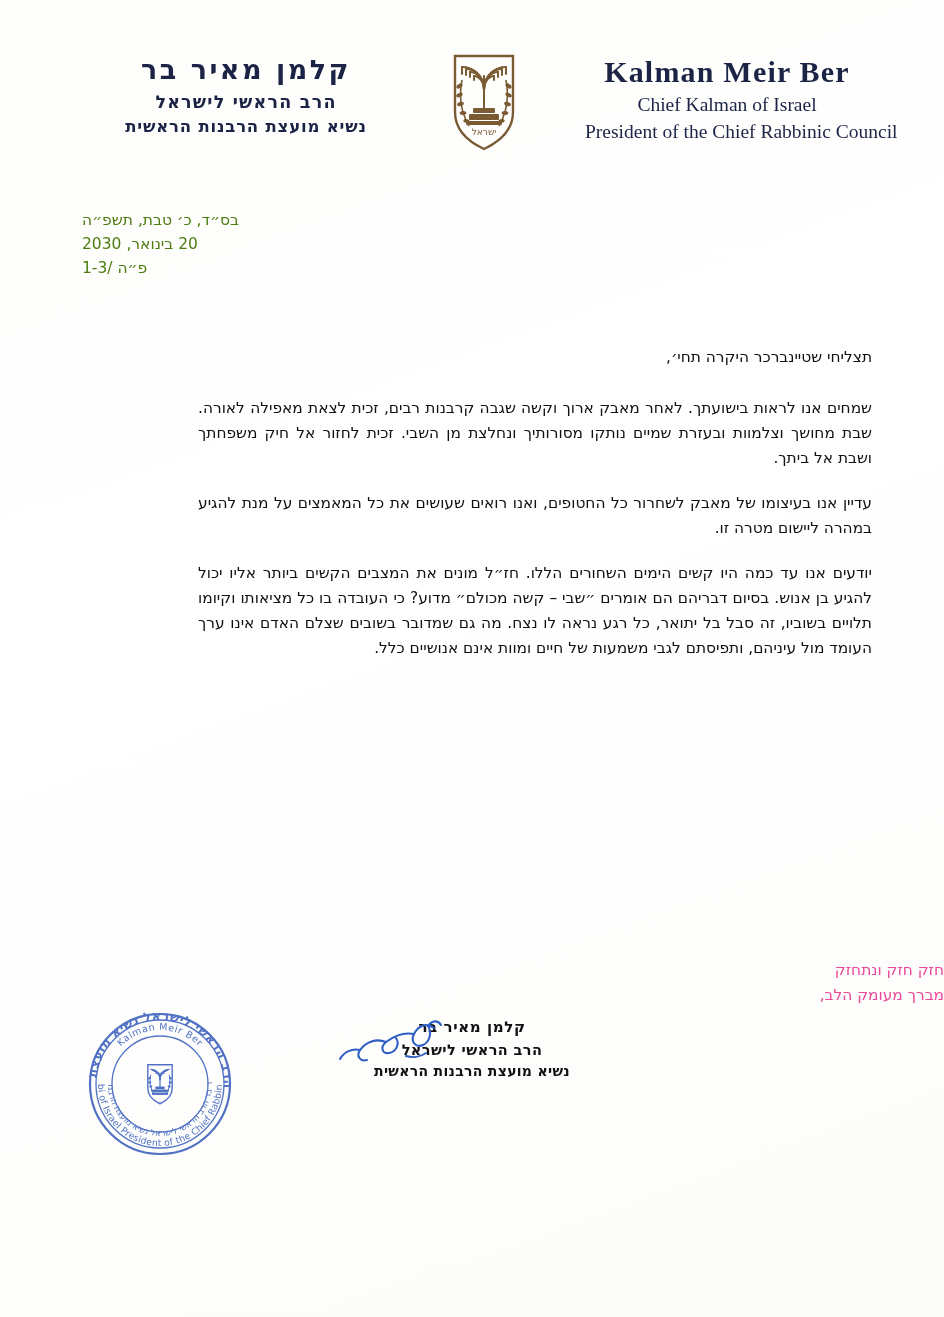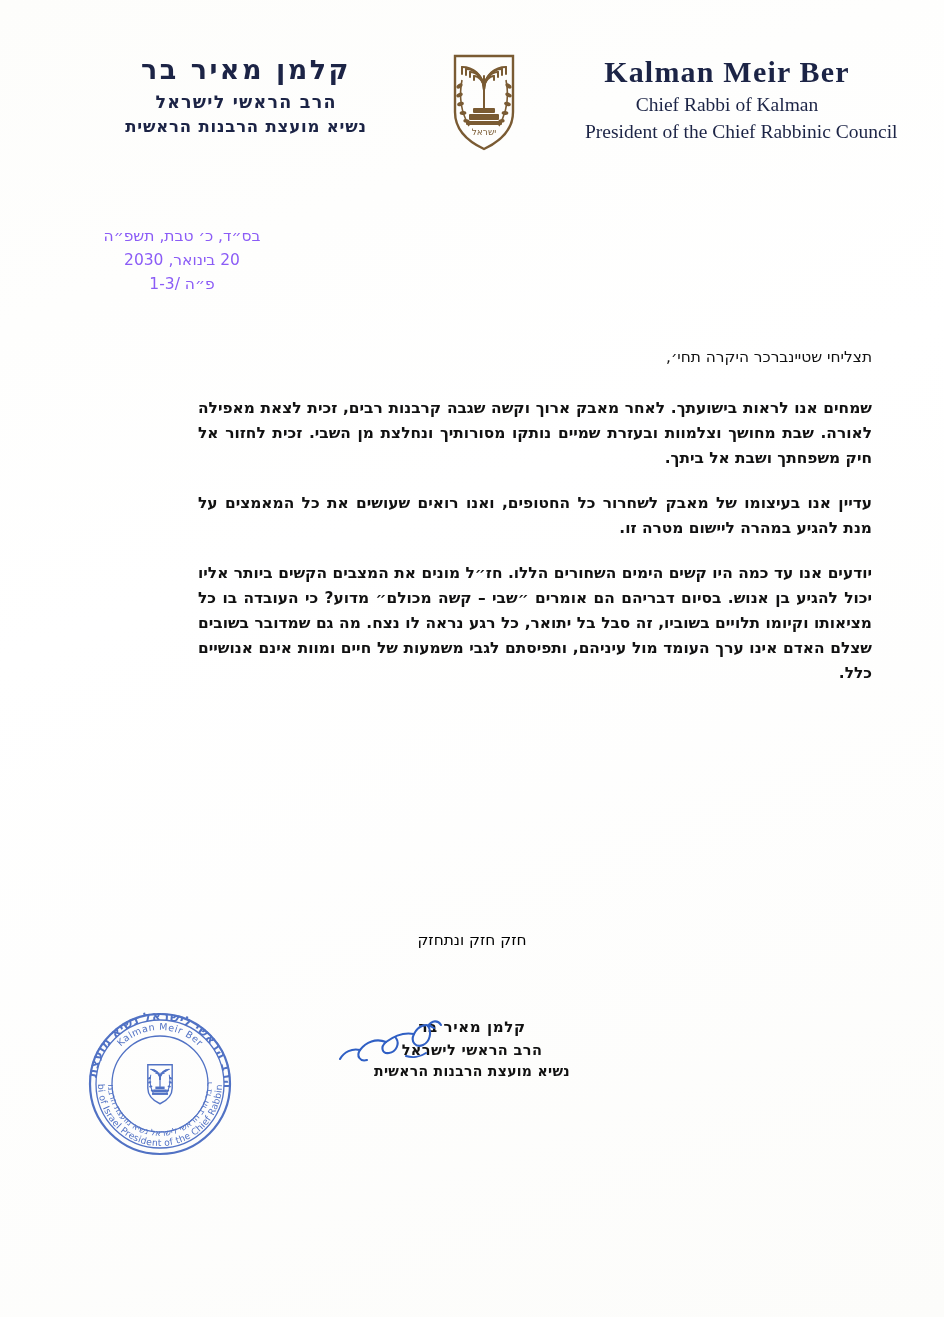--- a/index.html
+++ b/index.html
@@ -108,26 +108,25 @@
     margin-top: 2px;
   }
   .emblem svg { display: block; width: 100%; height: 100%; }
 
   
   .dateblock {
     position: absolute;
     top: 208px;
     left: 82px;
     direction: rtl;
-    text-align: center;
+    text-align: left;
     font-size: 15.5px;
     line-height: 1.55;
-    color: #8b5cf6;
+    color: #4d7c0f;
     width: 200px;
-    margin-top: 16px;
   }
   .dateblock div { white-space: nowrap; }
 
   
   .body {
     position: absolute;
     top: 345px;
     right: 72px;
     left: 198px;
     direction: rtl;
@@ -137,33 +136,31 @@
     line-height: 1.62;
   }
   .salutation {
     margin: 0 0 26px 0;
     text-align: right;
   }
   .body p.para {
     margin: 0 0 20px 0;
     text-align: justify;
     text-justify: inter-word;
-    font-weight: bold;
   }
   .body p.para:last-child { margin-bottom: 0; }
 
   
   .closing {
     position: absolute;
-    top: 928px;
+    top: 958px;
     left: 0;
     width: 100%;
     direction: rtl;
-    text-align: center;
-    color: #000000;
+    color: #ec4899;
   }
   .closing .c-line {
     font-size: 15.4px;
     line-height: 1.6;
   }
 
   
   .sig-block {
     position: absolute;
     top: 1016px;
@@ -217,21 +214,21 @@
 </style>
 </head>
 <body>
 
 <div class="page">
 
   <div class="letterhead">
 
     <div class="lh-en">
       <div class="name">Kalman Meir Ber</div>
-      <div class="role1">Chief Rabbi of Kalman</div>
+      <div class="role1">Chief Kalman of Israel</div>
       <div class="role2">President of the Chief Rabbinic Council</div>
     </div>
 
     <div class="emblem">
       <svg viewBox="0 0 78 104" xmlns="http://www.w3.org/2000/svg">
 
         <path d="M10 6 H68 V62 C68 80 54 92 39 99 C24 92 10 80 10 62 Z" fill="none" stroke="#7a5b33" stroke-width="2.4"></path>
 
         <g stroke="#7a5b33" stroke-width="2" fill="none" stroke-linecap="round">
           <line x1="39" y1="26" x2="39" y2="58"></line>
@@ -295,20 +292,21 @@
 
   <div class="body">
     <p class="salutation">תצליחי שטיינברכר היקרה תחי׳,</p>
     <p class="para">שמחים אנו לראות בישועתך. לאחר מאבק ארוך וקשה שגבה קרבנות רבים, זכית לצאת מאפילה לאורה. שבת  מחושך וצלמוות ובעזרת שמיים נותקו מסורותיך ונחלצת מן השבי. זכית לחזור אל חיק משפחתך ושבת אל ביתך.</p>
     <p class="para">עדיין אנו בעיצומו של מאבק לשחרור כל החטופים, ואנו רואים שעושים את כל המאמצים על מנת להגיע במהרה ליישום מטרה זו.</p>
     <p class="para">יודעים אנו עד כמה היו קשים הימים השחורים הללו. חז״ל מונים את המצבים הקשים ביותר אליו יכול להגיע בן אנוש. בסיום דבריהם הם אומרים ״שבי – קשה מכולם״ מדוע? כי העובדה בו כל מציאותו וקיומו תלויים בשוביו, זה סבל בל יתואר, כל רגע נראה לו נצח. מה גם שמדובר בשובים שצלם האדם אינו ערך העומד מול עיניהם, ותפיסתם לגבי משמעות של חיים ומוות אינם אנושיים כלל.</p>
   </div>
 
   <div class="closing">
     <div class="c-line">חזק חזק ונתחזק</div>
+    <div class="c-line">מברך מעומק הלב,</div>
   </div>
 
   <div class="sig-block">
     <div class="s-name">קלמן מאיר בר</div>
     <div class="s-role1">הרב הראשי לישראל</div>
     <div class="s-role2">נשיא מועצת הרבנות הראשית</div>
   </div>
 
   <div class="handsig">
     <svg viewBox="0 0 130 62" xmlns="http://www.w3.org/2000/svg">

